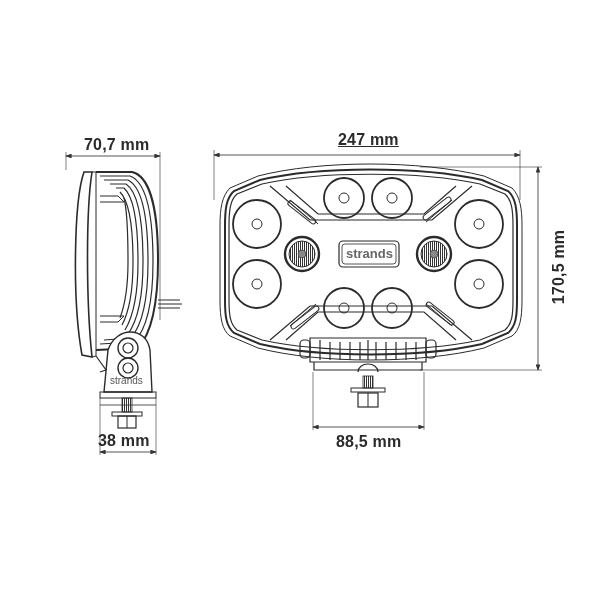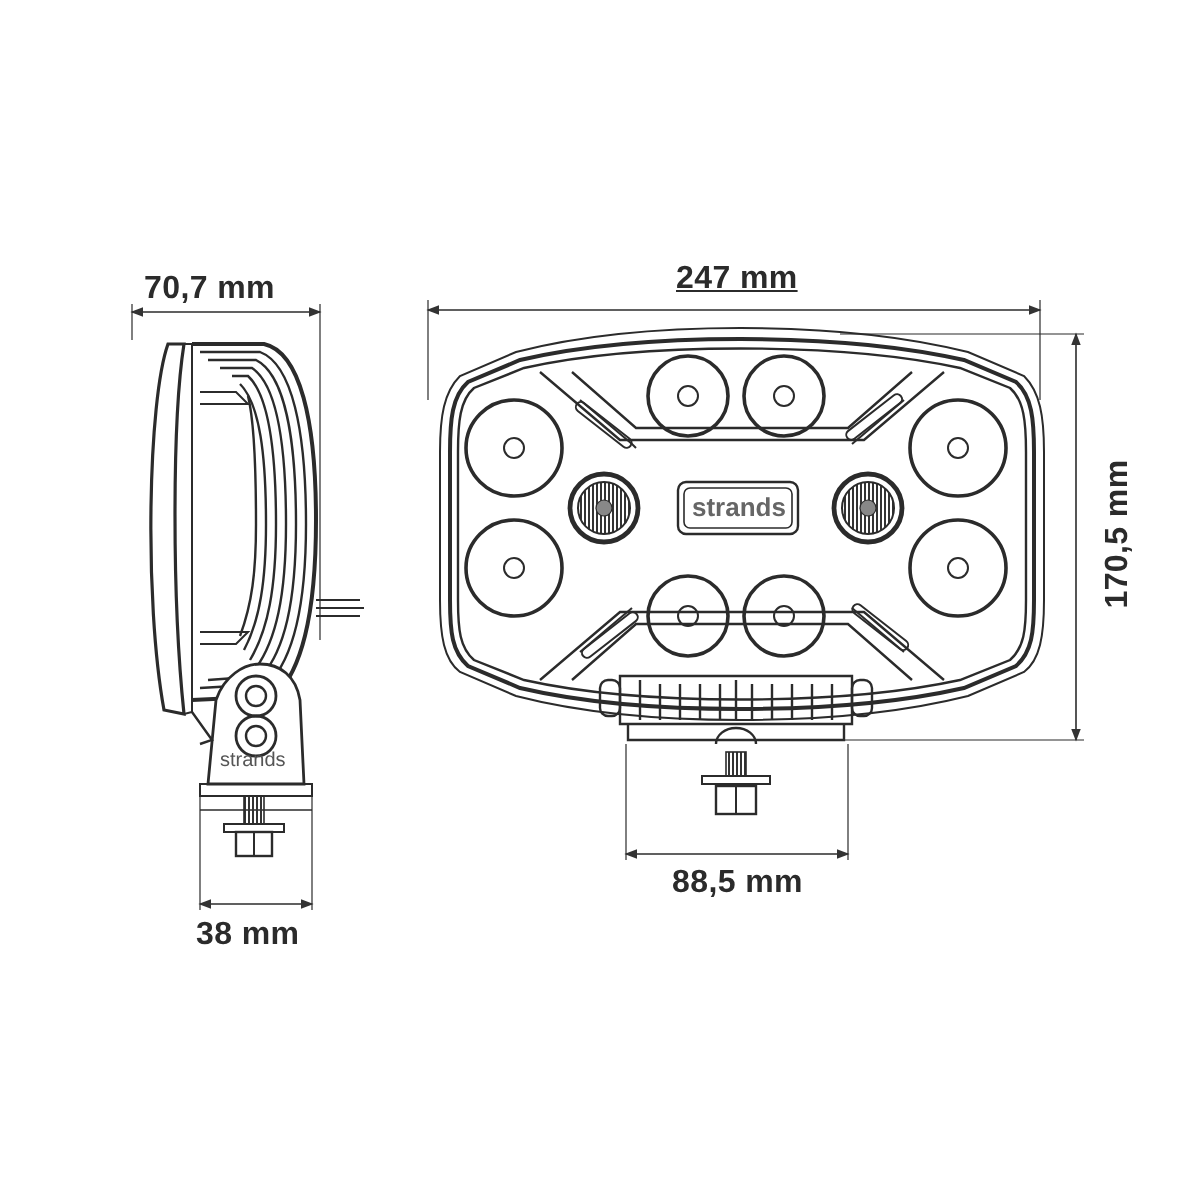--- a/index.html
+++ b/index.html
@@ -151,20 +151,20 @@
     <rect x="351" y="388" width="34" height="4" stroke-width="1"></rect>
     <rect x="358" y="393" width="20" height="14" stroke-width="1.2"></rect>
     <line x1="368" y1="393" x2="368" y2="407" stroke-width="1"></line>
 
     <line x1="313" y1="372" x2="313" y2="430" stroke-width="0.6"></line>
     <line x1="424" y1="372" x2="424" y2="430" stroke-width="0.6"></line>
     <line x1="313" y1="427" x2="424" y2="427" marker-start="url(#arr)" marker-end="url(#arr)" stroke-width="0.8"></line>
   </g>
 </svg>
 
-<div class="dim-label" style="left:72px; top:136px;">70,7 mm</div>
-<div class="dim-label" style="left:98px; top:432px;margin-top:27px;">38 mm</div>
+<div class="dim-label" style="left:84px; top:136px;">70,7 mm</div>
+<div class="dim-label" style="left:98px; top:432px;">38 mm</div>
 <div style="position:absolute; left:110px; top:375px; font-size:10px; color:#555;">strands</div>
 
 <div class="dim-label" style="left:338px; top:131px;text-decoration:underline;">247 mm</div>
 <div class="dim-label" style="left:336px; top:433px;">88,5 mm</div>
 <div class="dim-label vertical" style="left:522px; top:258px;">170,5 mm</div>
 <div style="position:absolute; left:346px; top:246px; font-size:13px; font-weight:bold; color:#666;">strands</div>
 
 </body></html>

